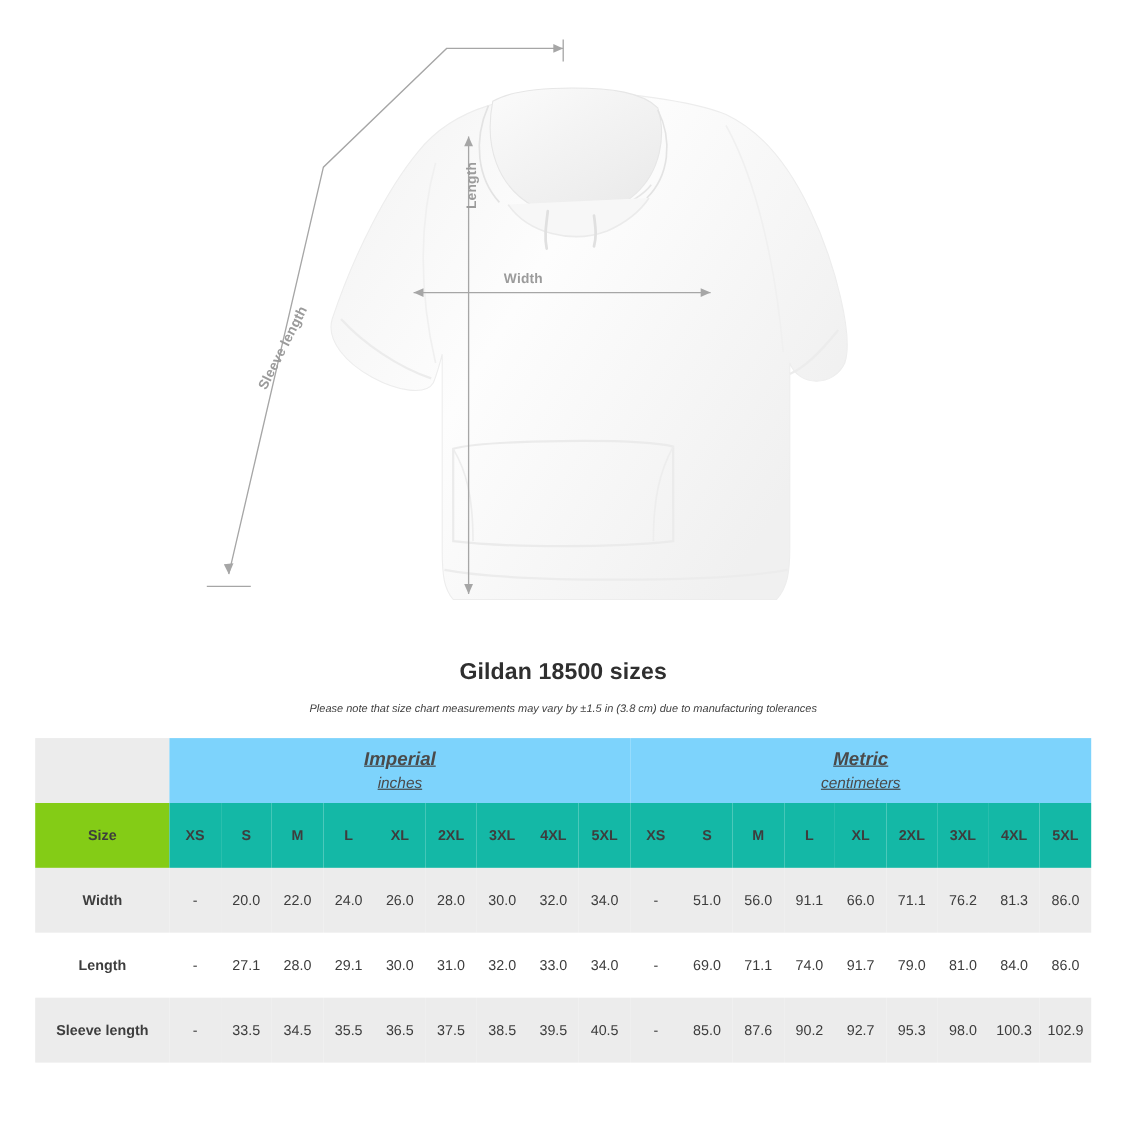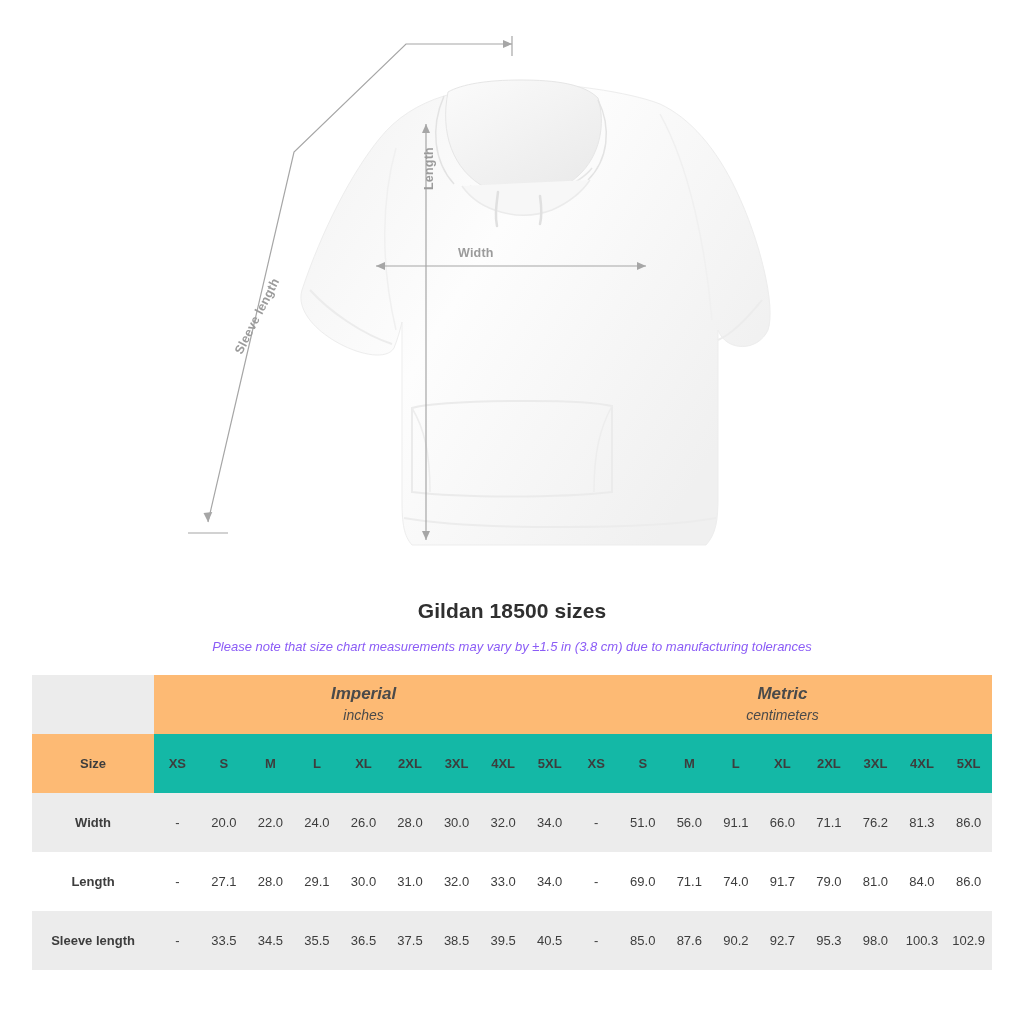--- a/index.html
+++ b/index.html
@@ -62,23 +62,23 @@
     margin-top: 14px;
   }
   .chart-title {
     font-size: 21px;
     font-weight: bold;
     color: #2f2f2f;
     margin: 0 0 10px 0;
     letter-spacing: 0.1px;
   }
   .chart-note {
-    font-size: 13px;
+    font-size: 10px;
     font-style: italic;
-    color: #8b5cf6;
+    color: #404040;
     margin: 16px;
   }
 
   
   .table-wrap {
     margin: 21px 32px 0 32px;
   }
   table.size-table {
     border-collapse: collapse;
     width: 960px;
@@ -88,22 +88,23 @@
   table.size-table th {
     text-align: center;
     font-size: 13px;
     color: #3d3d3d;
     border: none;
     padding: 0;
     height: 59px;
     vertical-align: middle;
   }
   .unitcell {
-    background: #fdba74;
+    background: #7dd3fc;
     height: 79px;
+    text-decoration: underline;
   }
   .unit-name {
     font-size: 17px;
     font-weight: bold;
     font-style: italic;
     color: #4a4a4a;
     line-height: 1.35;
   }
   .unit-sub {
     font-size: 14px;
@@ -116,21 +117,21 @@
   }
   .hdr-row td {
     background: #14b8a6;
     font-weight: bold;
     font-size: 13px;
     color: #3d3d3d;
     height: 55px;
   }
   .hdr-row td.rowlabel,
   .hdr-row td.rowlabel-blank {
-    background: #fdba74;
+    background: #84cc16;
   }
   .row-shaded td {
     background: #ececec;
   }
   .row-plain td {
     background: #ffffff;
   }
   td.rowlabel {
     font-weight: bold;
     font-size: 13.5px;

